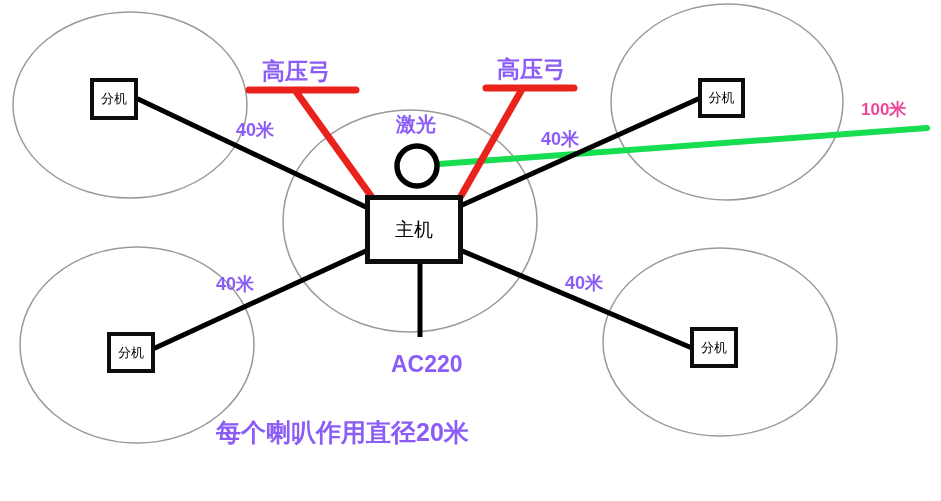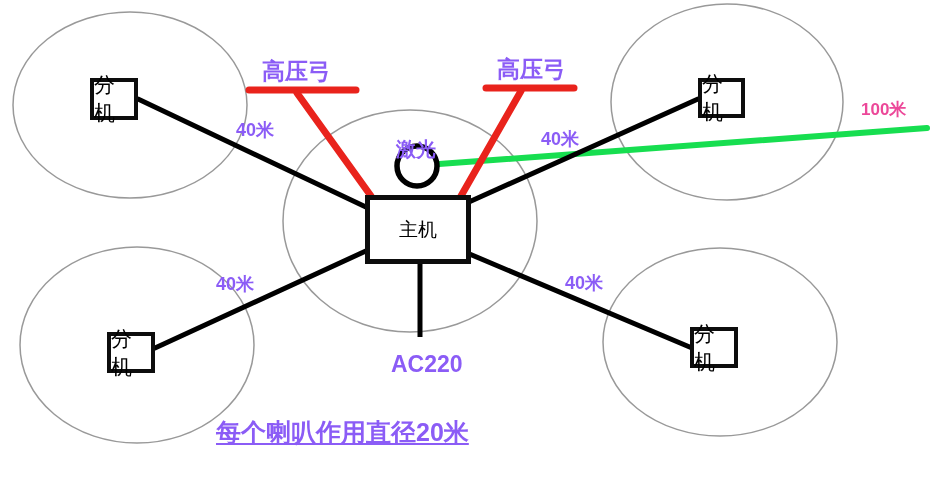--- a/index.html
+++ b/index.html
@@ -10,27 +10,27 @@
     font-family:"Liberation Sans","DejaVu Sans",sans-serif;
     overflow:hidden;
   }
   #shapes{position:absolute;left:0;top:0;}
   .unit-box{
     position:absolute;
     box-sizing:border-box;
     background:#ffffff;
     border:4px solid #0d0d0d;
     display:flex;align-items:center;justify-content:center;
-    font-size:21px;font-weight:500;color:#000;
+    font-size:13px;font-weight:500;color:#000;
     z-index:3;
   }
   .main-box{
     position:absolute;
     box-sizing:border-box;
-    left:365px;top:195px;width:106px;height:69px;
+    left:365px;top:195px;width:98px;height:69px;
     background:#ffffff;
     border:5px solid #0d0d0d;
     display:flex;align-items:center;justify-content:center;
     font-size:19px;font-weight:500;color:#000;
     z-index:3;
   }
   .lbl{
     position:absolute;
     color:#8b5cf6;font-weight:700;line-height:1;white-space:nowrap;
     z-index:4;
@@ -85,26 +85,26 @@
     <span>分机</span>
   </div>
 
   <div class="main-box">
     <span>主机</span>
   </div>
 
   <div class="lbl hv-label" style="left:262px;top:60px;">高压弓</div>
   <div class="lbl hv-label" style="left:497px;top:58px;">高压弓</div>
 
-  <div class="lbl laser-label" style="left:396px;top:114px;margin-top:25px;">激光</div>
+  <div class="lbl laser-label" style="left:396px;top:114px;">激光</div>
 
   <div class="lbl dist-label" style="left:236px;top:121px;">40米</div>
   <div class="lbl dist-label" style="left:541px;top:130px;">40米</div>
   <div class="lbl dist-label" style="left:216px;top:275px;">40米</div>
   <div class="lbl dist-label" style="left:565px;top:274px;">40米</div>
 
   <div class="lbl range-label" style="left:861px;top:101px;">100米</div>
 
   <div class="lbl power-label" style="left:391px;top:353px;">AC220</div>
 
-  <div class="lbl caption-label" style="left:216px;top:420px;text-decoration:underline;">每个喇叭作用直径20米</div>
+  <div class="lbl caption-label" style="left:216px;top:420px;">每个喇叭作用直径20米</div>
 
 </div>
 
 </body></html>

